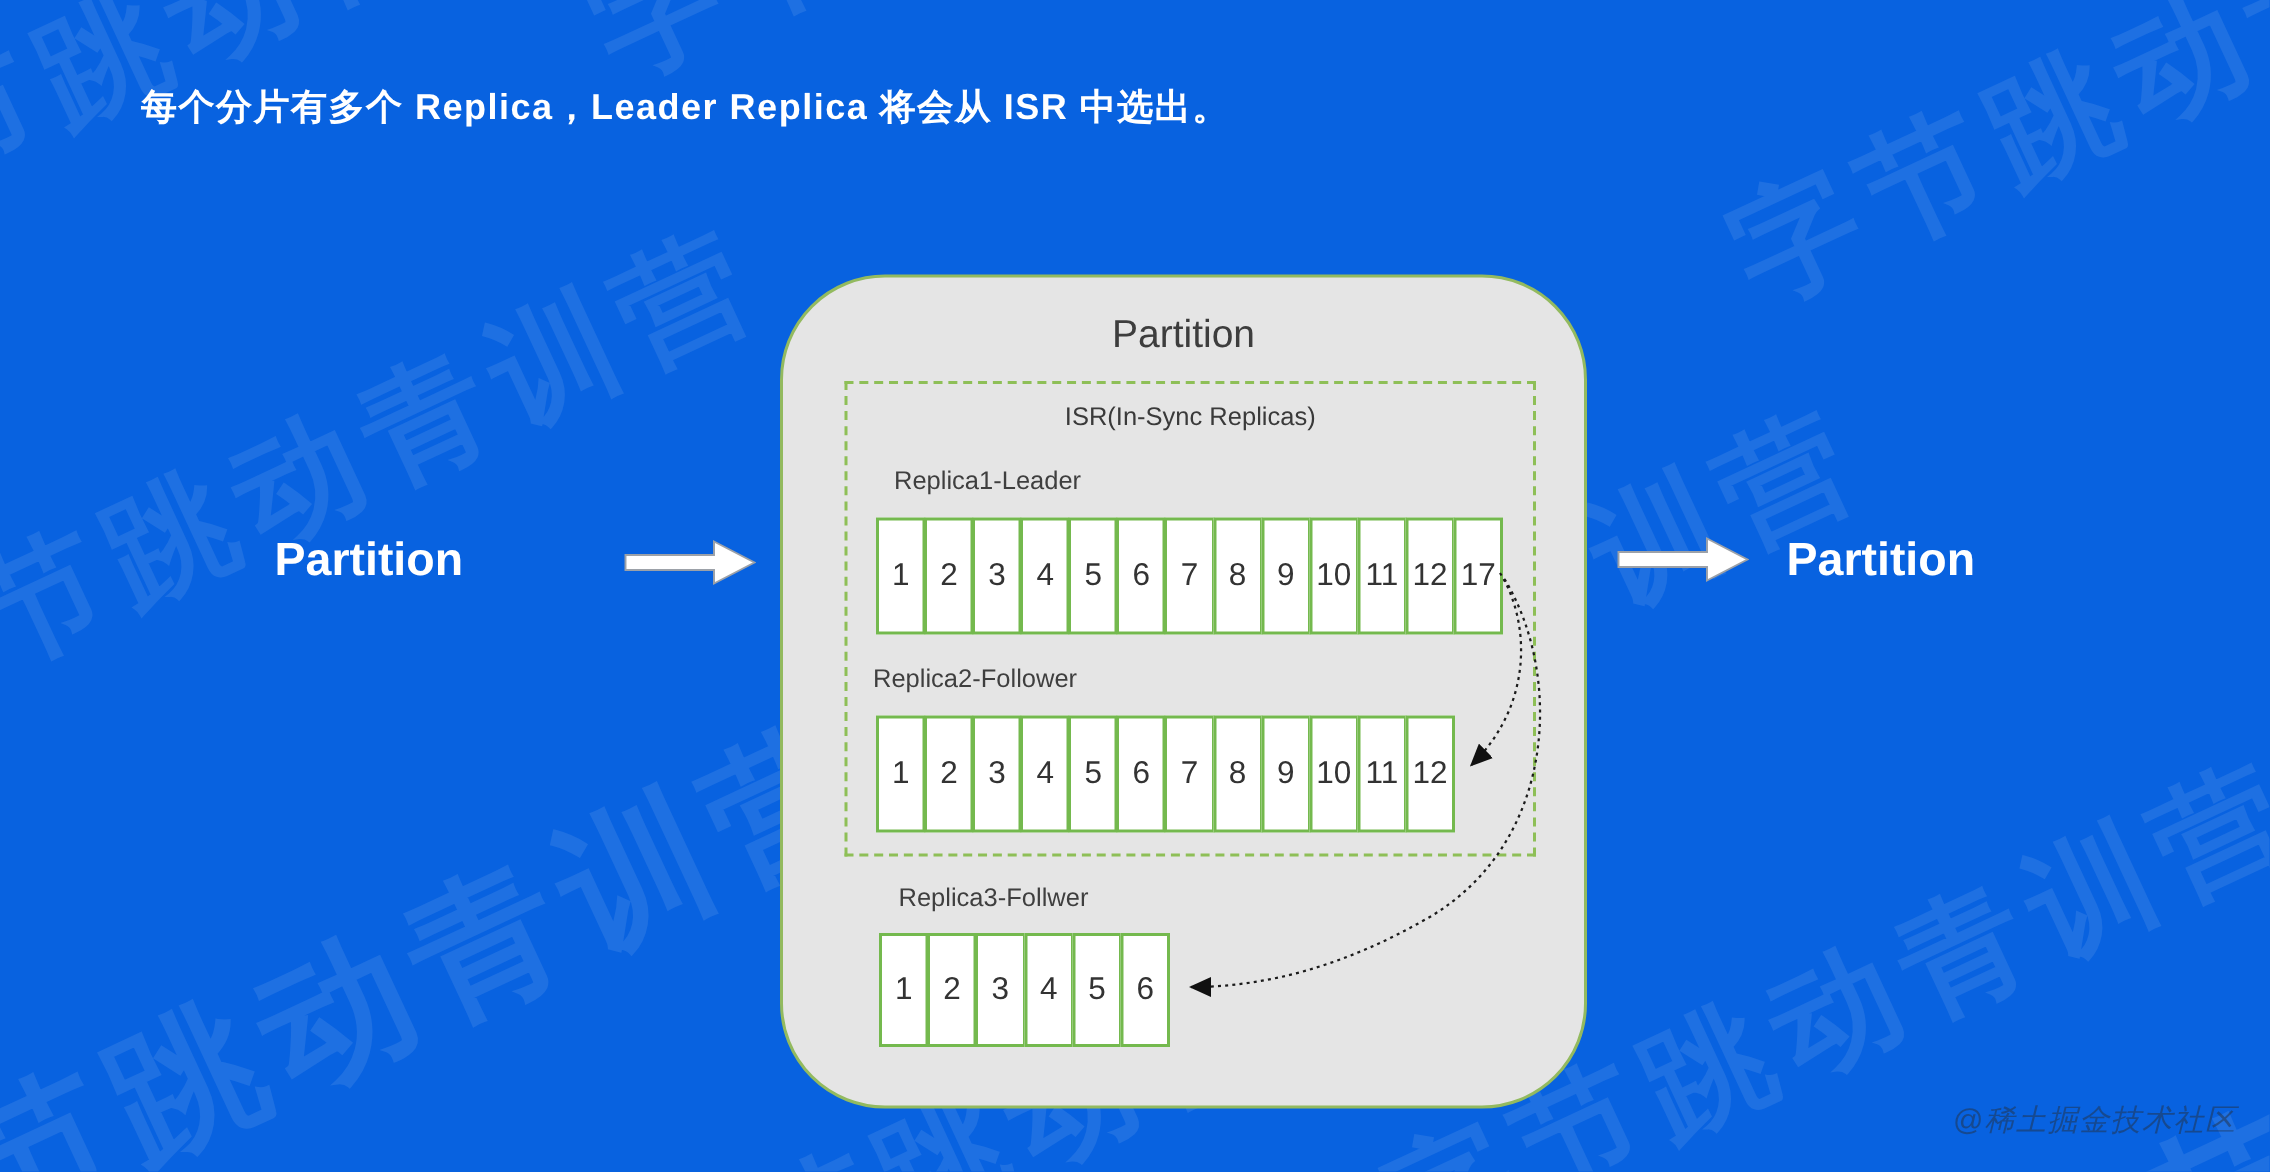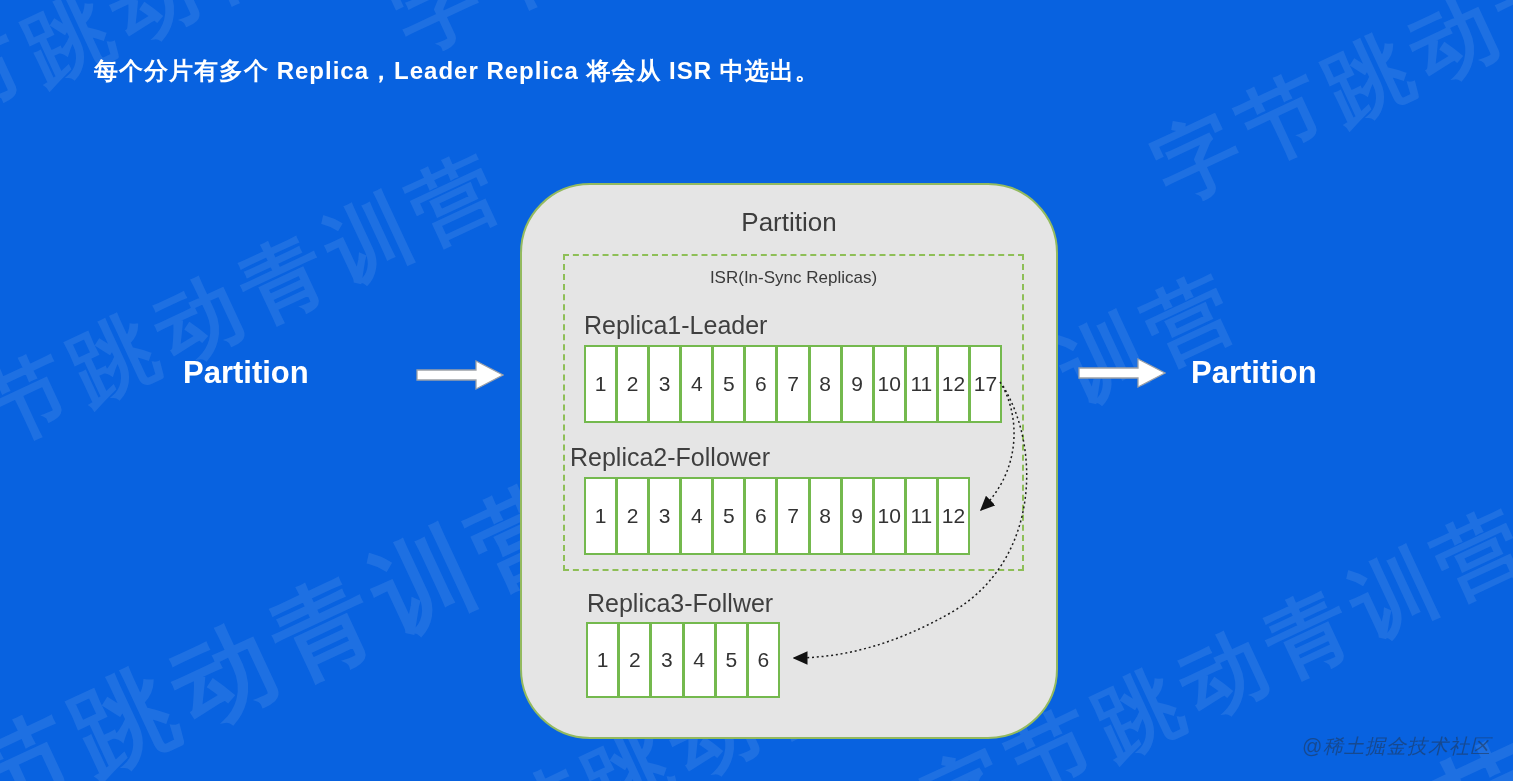--- a/index.html
+++ b/index.html
@@ -51,21 +51,21 @@
   }
   .isr-box{
     position:absolute;left:41px;top:69px;width:461px;height:317px;
     border:2px dashed #8ebf57;box-sizing:border-box;
   }
   .isr-title{
     position:absolute;left:0;right:0;top:12px;text-align:center;
     font-size:17px;color:#3a3a3a;font-weight:400;
   }
   .replica-label{
-    position:absolute;font-size:25px;color:#3f3f3f;font-weight:400;
+    position:absolute;font-size:17px;color:#3f3f3f;font-weight:400;margin-left:12px;
   }
   .lab1{left:19px;top:55px;}
   .lab2{left:5px;top:187px;}
   .lab3{left:65px;top:404px;}
   .cell-row{
     position:absolute;display:flex;box-sizing:border-box;
   }
   .row1{left:19px;top:89px;width:418px;height:78px;}
   .row2{left:19px;top:221px;width:386px;height:78px;}
   .row3{left:64px;top:437px;width:194px;height:76px;}

